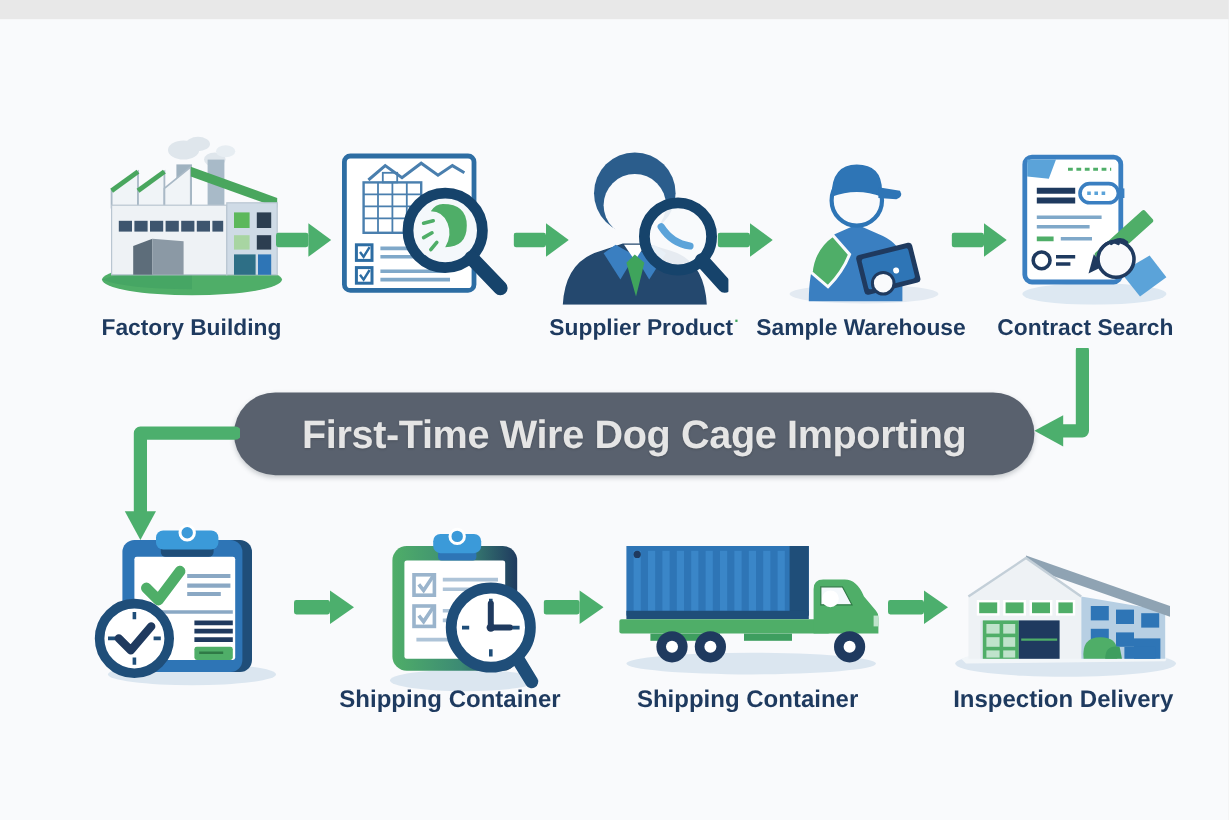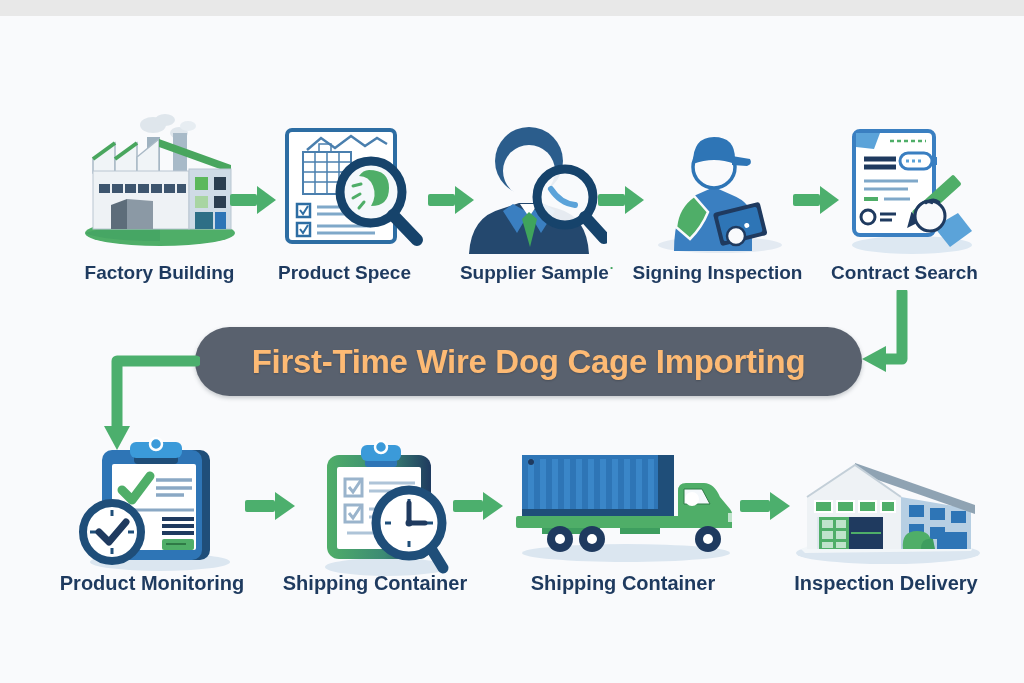--- a/index.html
+++ b/index.html
@@ -6,21 +6,21 @@
   body{font-family:"Liberation Sans",sans-serif;background:#e8e8e8;}
   .canvas{position:relative;width:1024px;height:683px;background:#f9fafc;overflow:hidden;margin:16px auto;}
   .abs{position:absolute;}
   .step-label{position:absolute;width:200px;text-align:center;font-weight:700;color:#1e3a5f;white-space:nowrap;}
   .top-label{top:244px;font-size:19px;}
   .bottom-label{top:556px;font-size:20px;}
   .sup-mark{color:#3fa45c;font-size:13px;vertical-align:super;margin-left:1px;}
   .banner{position:absolute;left:195px;top:311px;width:667px;height:69px;border-radius:36px;
           background:#59616e;box-shadow:0 2px 4px rgba(40,50,60,.25);
           display:flex;align-items:center;justify-content:center;}
-  .banner-text{color:#fdba74;font-size:33px;font-weight:700;letter-spacing:-0.3px;white-space:nowrap;
+  .banner-text{color:#e5e5e5;font-size:33px;font-weight:700;letter-spacing:-0.3px;white-space:nowrap;
                text-shadow:0 1px 2px rgba(0,0,0,.18);}
   svg{display:block;}
 </style>
 </head>
 <body>
 
 <div class="canvas">
 
   <svg class="abs" style="left:75px;top:95px" width="170" height="140" viewBox="0 0 170 140">
     <ellipse cx="85" cy="122" rx="75" ry="13" fill="#4fae68"></ellipse>
@@ -131,23 +131,22 @@
     <polygon points="96,108 120,94 134,112 112,128" fill="#5ba3d9"></polygon>
     <g transform="rotate(-42 96 82)">
       <rect x="72" y="75" width="56" height="13" rx="2" fill="#4fae68"></rect>
       <polygon points="72,75 72,88 58,84" fill="#1f3a5f"></polygon>
     </g>
     <circle cx="92" cy="97" r="15" fill="#f9fafc" stroke="#1f3a5f" stroke-width="3"></circle>
     <path d="M80,88 q6,-8 14,-4 M88,84 q7,-6 13,-1" fill="none" stroke="#1f3a5f" stroke-width="2.5" stroke-linecap="round"></path>
   </svg>
 
   <div class="step-label top-label" style="left:60px"><span>Factory Building</span><span class="sup-mark"></span></div>
-  <div class="step-label top-label" style="left:245px"><span>Product Spece</span><span class="sup-mark"></span></div>
-  <div class="step-label top-label" style="left:437px"><span>Supplier Sample</span><span class="sup-mark">·</span></div>
-  <div class="step-label top-label" style="left:618px"><span>Signing Inspection</span><span class="sup-mark"></span></div>
+  <div class="step-label top-label" style="left:437px"><span>Supplier Product</span><span class="sup-mark">·</span></div>
+  <div class="step-label top-label" style="left:618px"><span>Sample Warehouse</span><span class="sup-mark"></span></div>
   <div class="step-label top-label" style="left:805px"><span>Contract Search</span><span class="sup-mark"></span></div>
 
   <svg class="abs" style="left:230px;top:168px" width="46" height="32" viewBox="0 0 46 32">
     <rect x="0" y="10" width="27" height="12" rx="2" fill="#4caf6d"></rect>
       <polygon points="27,2 46,16 27,30" fill="#4caf6d"></polygon>
   </svg>
   <svg class="abs" style="left:428px;top:168px" width="46" height="32" viewBox="0 0 46 32">
     <rect x="0" y="10" width="27" height="12" rx="2" fill="#4caf6d"></rect>
       <polygon points="27,2 46,16 27,30" fill="#4caf6d"></polygon>
   </svg>
@@ -295,21 +294,20 @@
       <rect x="29" y="103" width="11" height="6"></rect>
         <rect x="43" y="103" width="10" height="6"></rect>
     </g>
     <rect x="56" y="78" width="34" height="32" fill="#1f3a5f"></rect>
     <line x1="58" y1="94" x2="88" y2="94" stroke="#4fae68" stroke-width="2"></line>
     <path d="M110,110 Q108,92 124,92 Q138,92 138,104 L138,110 Z" fill="#4fae68"></path>
     <path d="M128,110 Q128,98 140,100 L142,110 Z" fill="#3e9e5f"></path>
     <rect x="144" y="100" width="26" height="10" fill="#2e75b6"></rect>
   </svg>
 
-  <div class="step-label bottom-label" style="left:52px"><span>Product Monitoring</span></div>
   <div class="step-label bottom-label" style="left:275px"><span>Shipping Container</span></div>
   <div class="step-label bottom-label" style="left:523px"><span>Shipping Container</span></div>
   <div class="step-label bottom-label" style="left:786px"><span>Inspection Delivery</span></div>
 
   <svg class="abs" style="left:245px;top:474px" width="50" height="32" viewBox="0 0 50 32">
     <rect x="0" y="10" width="30" height="12" rx="2" fill="#4caf6d"></rect>
       <polygon points="30,2 50,16 30,30" fill="#4caf6d"></polygon>
   </svg>
   <svg class="abs" style="left:453px;top:474px" width="50" height="32" viewBox="0 0 50 32">
     <rect x="0" y="10" width="30" height="12" rx="2" fill="#4caf6d"></rect>

